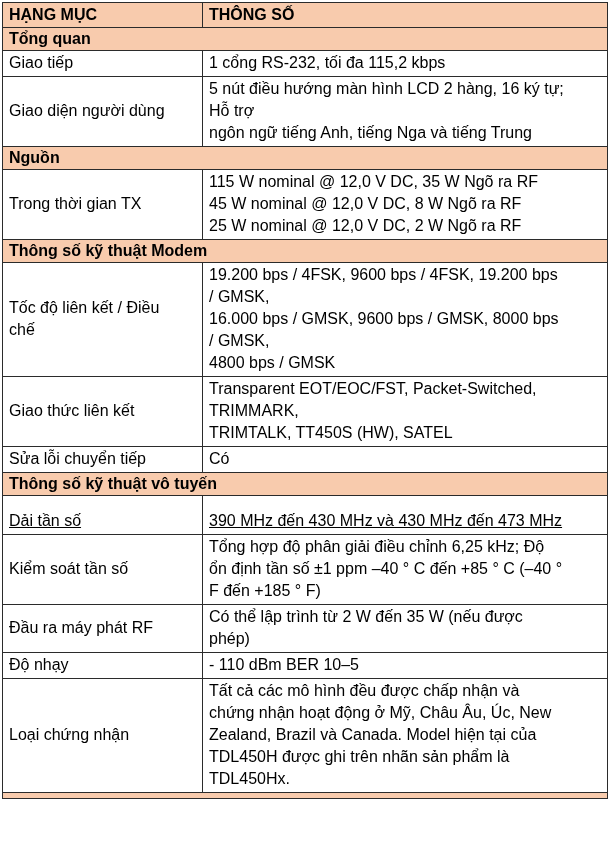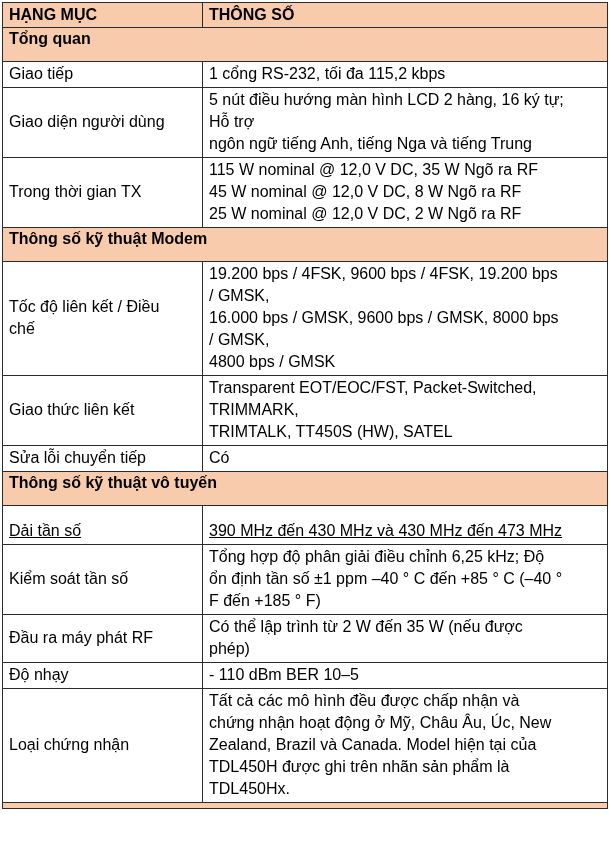--- a/index.html
+++ b/index.html
@@ -45,21 +45,21 @@
     text-align: left;
     font-weight: bold;
     line-height: 21px;
     margin-top: 17px;
   }
   tr.section-row td {
     background: var(--accent);
     font-weight: bold;
     line-height: 20px;
     padding-top: 1px;
-    padding-bottom: 12px;
+    padding-bottom: 1px;
   }
   tr.data-row td { background: var(--row-bg); }
   tr.valign-bottom td { vertical-align: bottom; text-decoration: underline; }
   tr.partial-row td {
     height: 6px;
     padding: 0 4px;
     line-height: 6px;
     font-size: 10px;
   }
   .value-line, .label-line { white-space: nowrap; }
@@ -94,20 +94,23 @@
         <tr class="data-row">
           <td class="label-cell">
             <div class="label-line">Giao diện người dùng</div>
           </td>
           <td class="value-cell">
             <div class="value-line">5 nút điều hướng màn hình LCD 2 hàng, 16 ký tự;</div>
             <div class="value-line">Hỗ trợ</div>
             <div class="value-line">ngôn ngữ tiếng Anh, tiếng Nga và tiếng Trung</div>
           </td>
         </tr>
+        <tr class="section-row">
+          <td colspan="2">Nguồn</td>
+        </tr>
         <tr class="data-row">
           <td class="label-cell">
             <div class="label-line">Trong thời gian TX</div>
           </td>
           <td class="value-cell">
             <div class="value-line">115 W nominal @ 12,0 V DC, 35 W Ngõ ra RF</div>
             <div class="value-line">45 W nominal @ 12,0 V DC, 8 W Ngõ ra RF</div>
             <div class="value-line">25 W nominal @ 12,0 V DC, 2 W Ngõ ra RF</div>
           </td>
         </tr>

